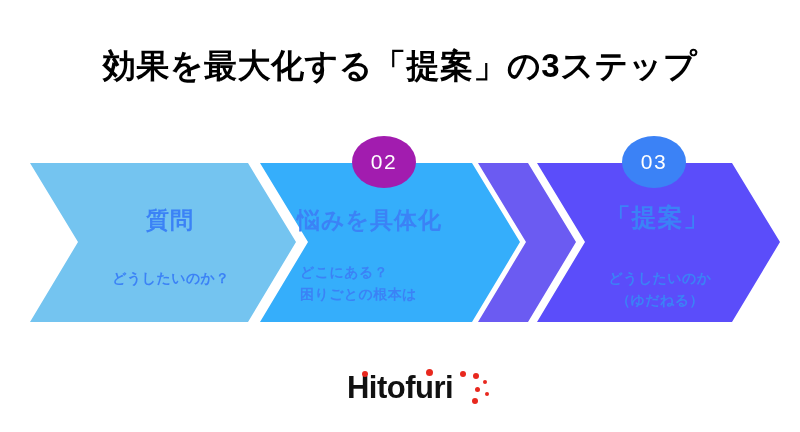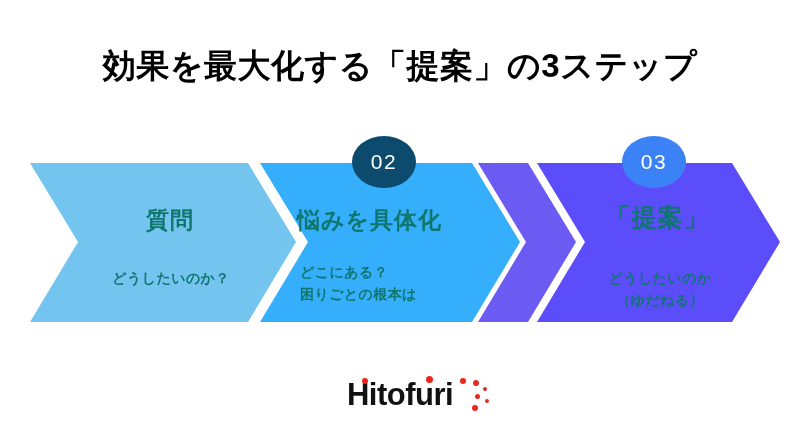--- a/index.html
+++ b/index.html
@@ -51,21 +51,21 @@
     top: 0;
     width: 800px;
     height: 165px;
     display: block;
   }
 
   
   .step-text {
     position: absolute;
     text-align: center;
-    color: #0f766e;
+    color: #3b82f6;
     pointer-events: none;
   }
   .step-heading {
     font-size: 23px;
     font-weight: bold;
     line-height: 1.25;
     letter-spacing: 1px;
     white-space: nowrap;
   }
   .step-desc {
@@ -103,21 +103,20 @@
   #badge-02 { left: 352px; top: 136px; }
   #badge-03 { left: 622px; top: 136px; }
 
   
   #logo {
     position: absolute;
     left: 0;
     top: 372px;
     width: 800px;
     text-align: center;
-    margin-top: 7px;
   }
   #logo-inner {
     display: inline-block;
     position: relative;
   }
   #logo-text {
     font-size: 31px;
     font-weight: bold;
     color: #111111;
     letter-spacing: -0.5px;
@@ -169,21 +168,21 @@
       <div>困りごとの根本は</div>
     </div>
 
     <div class="step-text step-heading" id="step3-heading">「提案」</div>
     <div class="step-text step-desc" id="step3-desc">
       <div>どうしたいのか</div>
       <div>（ゆだねる）</div>
     </div>
   </div>
 
-  <div class="badge" id="badge-02" style="background: #0c4a6e; color: rgb(255, 255, 255);">02</div>
+  <div class="badge" id="badge-02" style="background: #a21caf; color: rgb(255, 255, 255);">02</div>
   <div class="badge" id="badge-03" style="background: #3b82f6; color: rgb(255, 255, 255);">03</div>
 
   <div id="logo">
     <span id="logo-inner">
       <span id="logo-text" style="color: rgb(17, 17, 17);">Hitofuri</span>
       <span class="logo-dot" id="dot-i1" style="background: rgb(232, 40, 30);"></span>
       <span class="logo-dot" id="dot-u" style="background: rgb(232, 40, 30);"></span>
       <span class="logo-dot" id="dot-i2" style="background: rgb(232, 40, 30);"></span>
       <span class="logo-dot" id="dot-c1" style="background: rgb(232, 40, 30);"></span>
       <span class="logo-dot" id="dot-c2" style="background: rgb(232, 40, 30);"></span>

